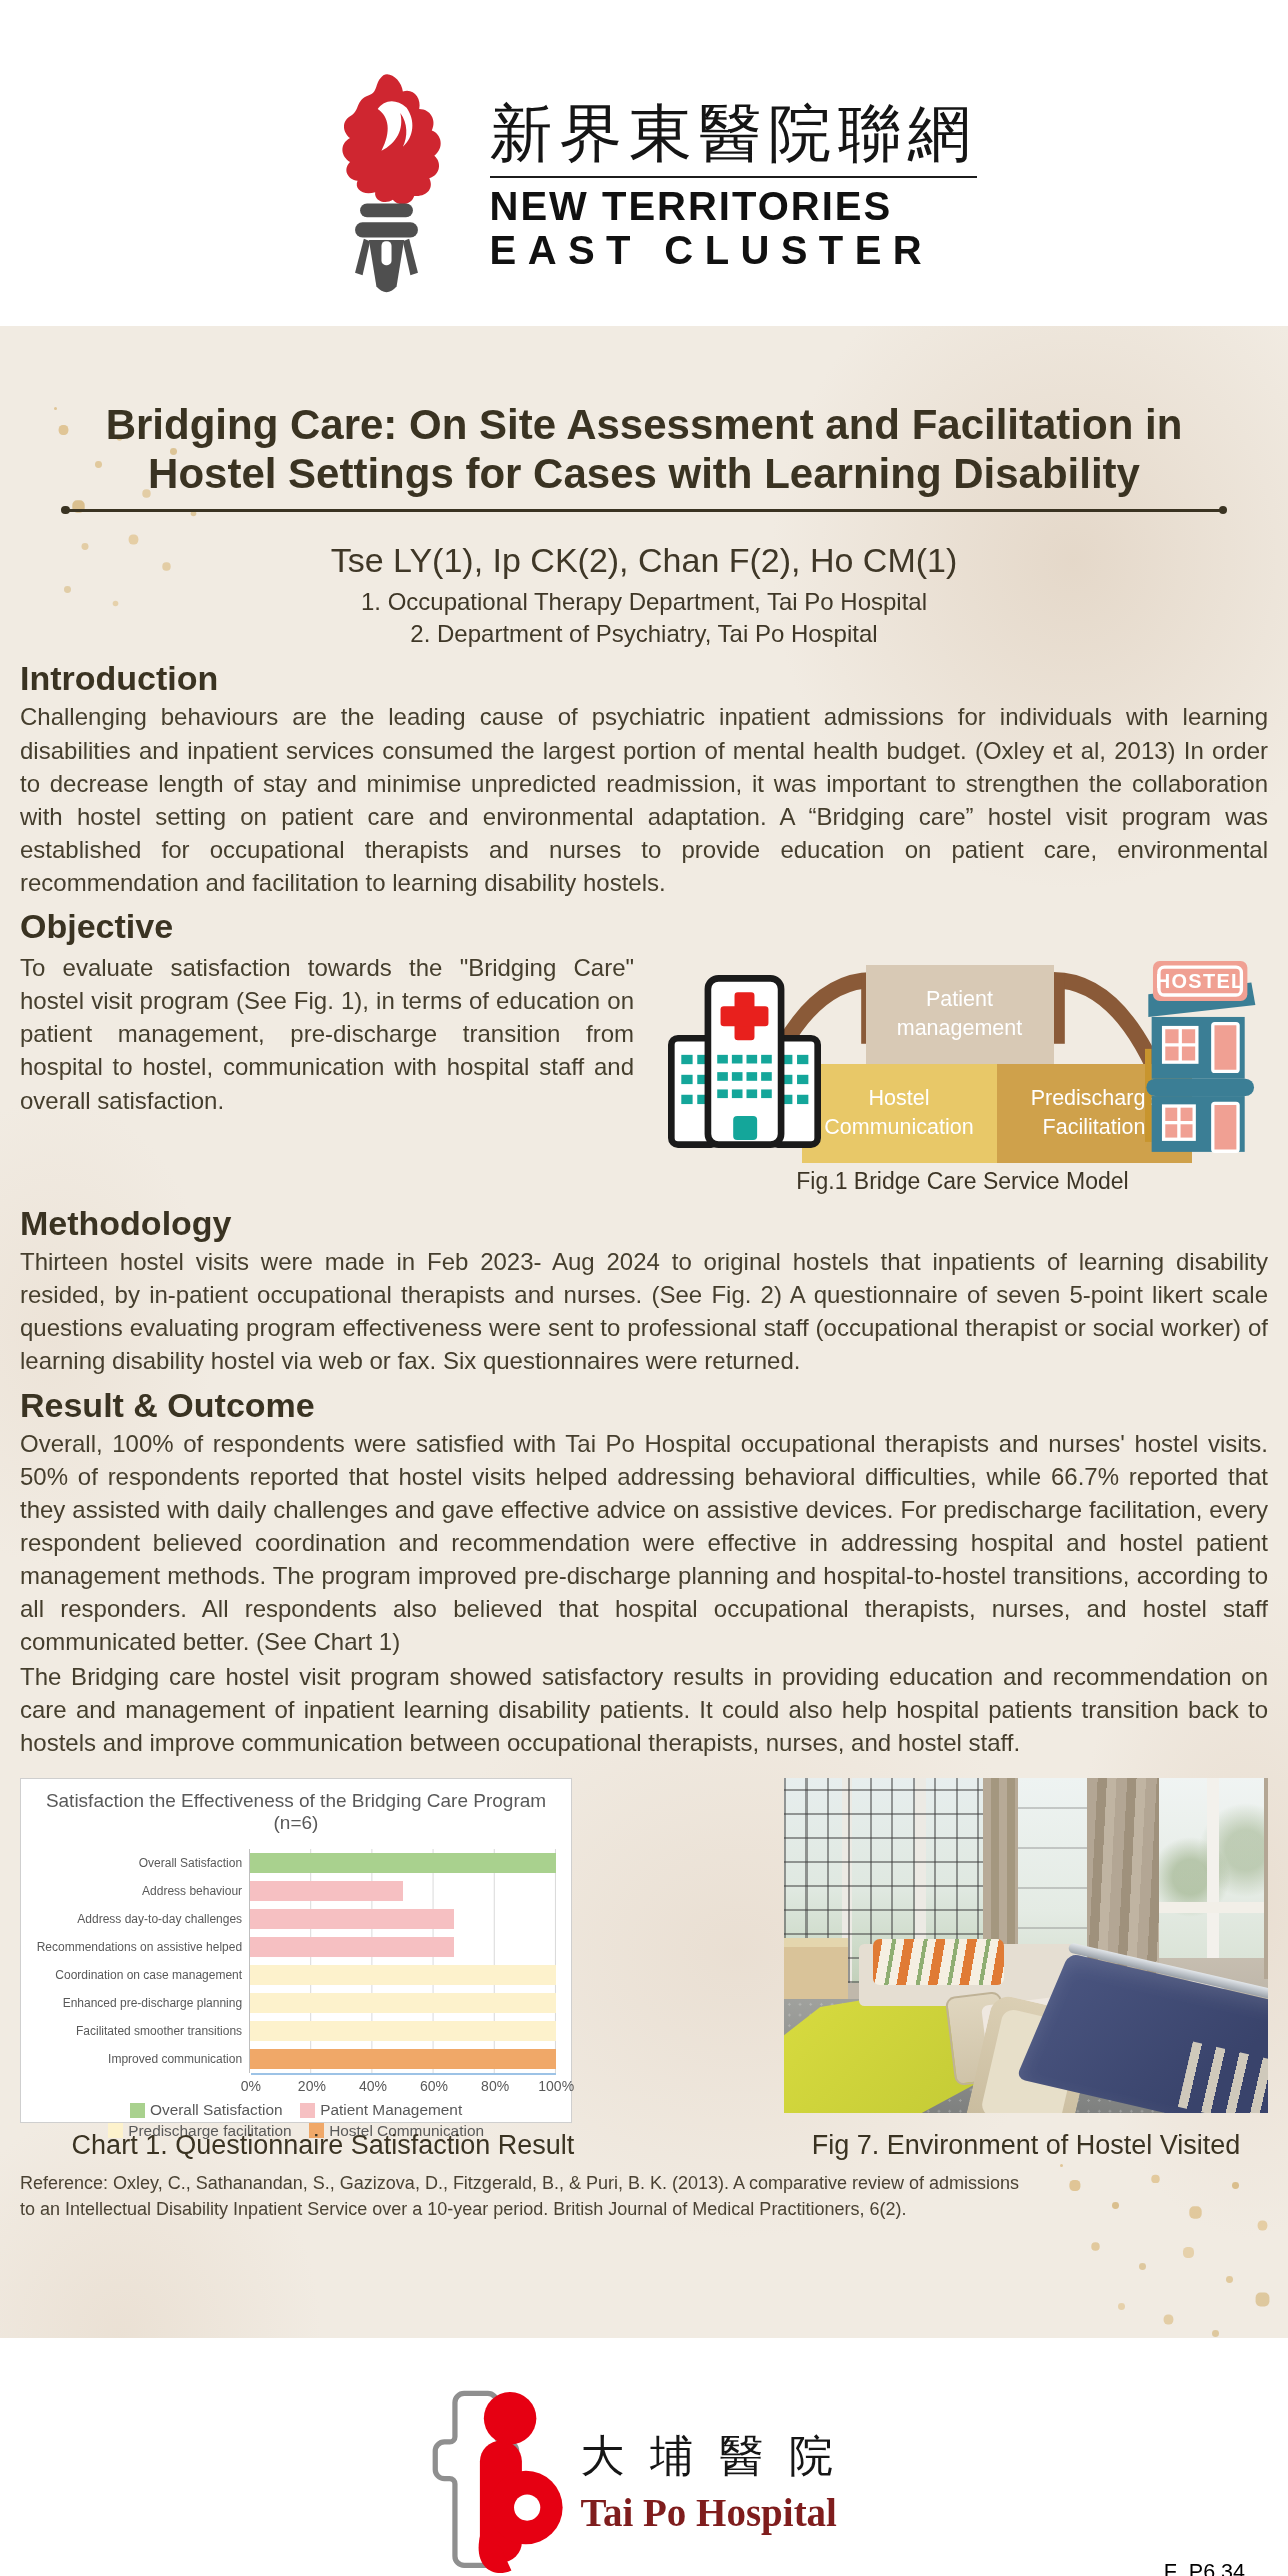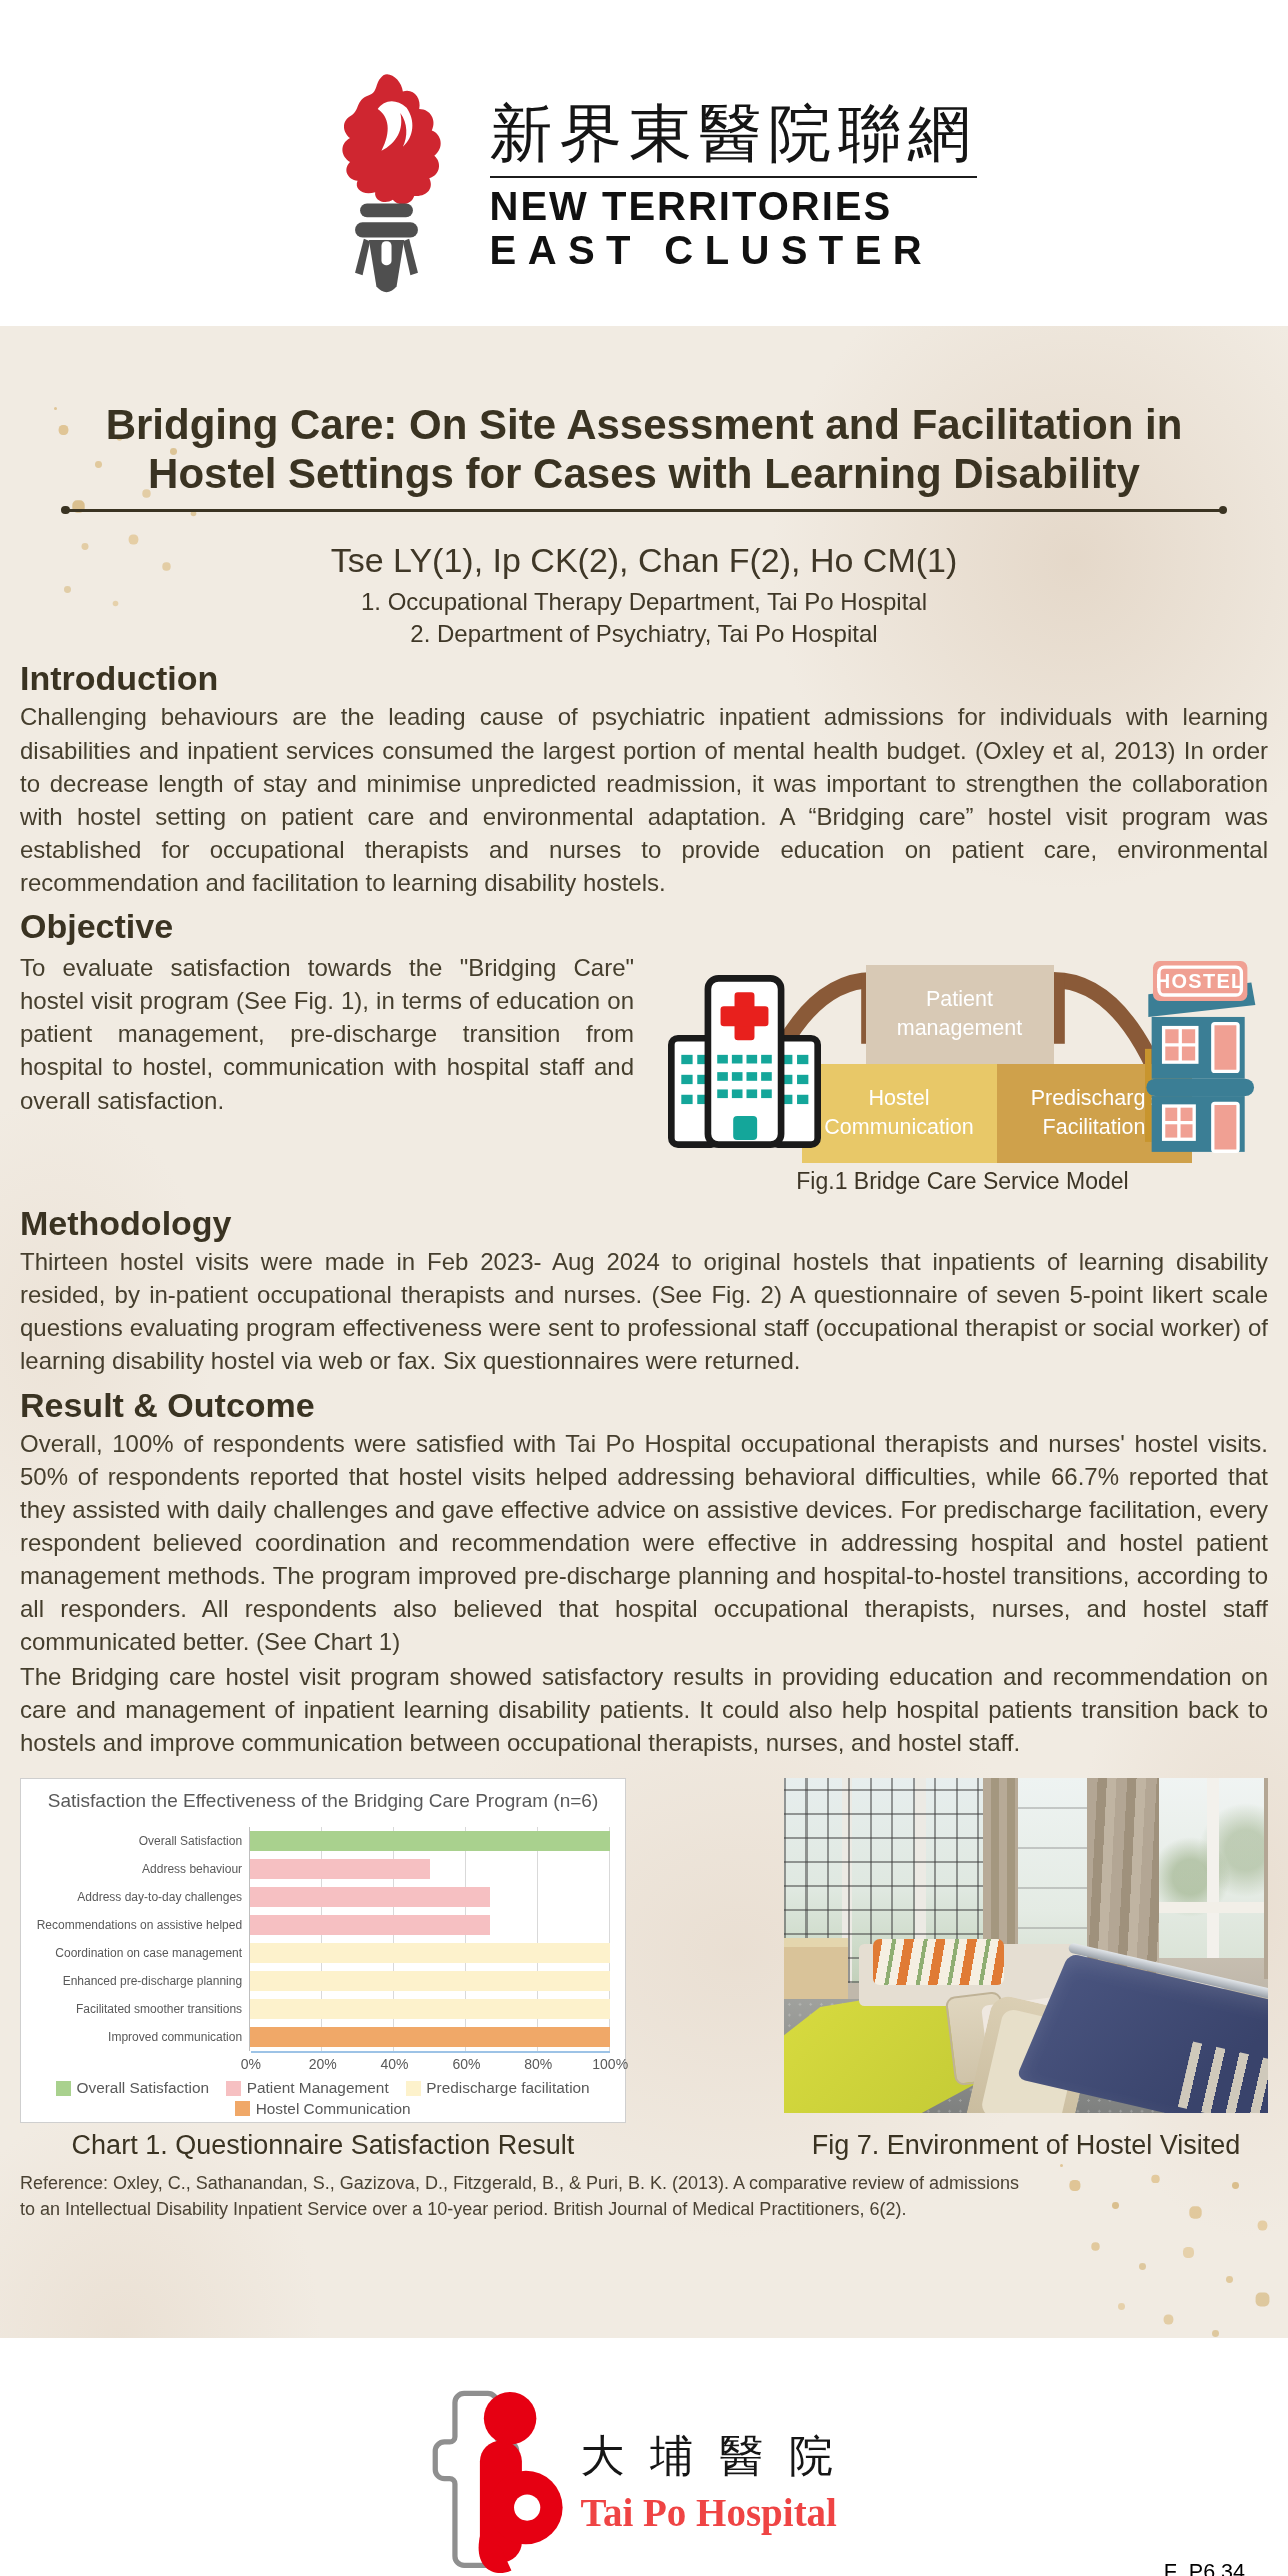--- a/index.html
+++ b/index.html
@@ -37,21 +37,21 @@
   .fig1{position:relative;width:590px;height:213px;}
   .f1-box{position:absolute;display:flex;align-items:center;justify-content:center;text-align:center;color:#fff;font-size:21.5px;line-height:1.35;z-index:2;}
   .f1-top{left:198px;top:14.8px;width:188px;height:99px;background:#d8c9b5;}
   .f1-left{left:134px;top:114px;width:195px;height:99px;background:#e8c868;}
   .f1-right{left:329px;top:114px;width:195px;height:99px;background:#cfa14b;}
   .f1-svg{position:absolute;z-index:3;}
   .f1-bridge{position:absolute;left:0;top:0;z-index:1;}
   .fig1-cap{margin-top:5.4px;font-size:23px;color:#3d3526;}
   .bottom-row{display:flex;justify-content:space-between;align-items:flex-start;margin-top:19px;}
   
-  .chart{width:606px;height:345px;background:#fff;border:1.3px solid #cfcfcf;box-sizing:border-box;padding:10.7px 14.8px 6.7px;}
+  .chart{width:552px;height:345px;background:#fff;border:1.3px solid #cfcfcf;box-sizing:border-box;padding:10.7px 14.8px 6.7px;}
   .ctitle{font-size:19px;color:#595959;text-align:center;margin-bottom:14.8px;}
   .cbody{display:flex;}
   .clabels{width:213px;}
   .clab{height:28px;display:flex;align-items:center;justify-content:flex-end;padding-right:6.7px;font-size:12px;color:#595959;white-space:nowrap;}
   .cplot{flex:1;position:relative;border-left:1.3px solid #bfbfbf;}
   .cgrid{position:absolute;inset:0;background-image:linear-gradient(to left,#d9d9d9 1.3px,transparent 1.3px);background-size:20% 100%;}
   .ctrack{position:relative;height:28px;display:flex;align-items:center;}
   .cbar{height:20px;}
   .caxis{position:relative;height:20px;border-top:2px solid #9dc3e6;margin-left:215px;overflow:visible;}
   .ctick{position:absolute;top:3.4px;transform:translateX(-50%);font-size:14px;color:#595959;white-space:nowrap;}
@@ -86,21 +86,21 @@
   .ph-railFg{left:282px;top:189px;width:221px;height:10px;background:linear-gradient(#e2e6ea,#9aa1a9);border-radius:5.4px;transform:rotate(13deg);}
   .ph-slats{left:400px;top:274px;width:101px;height:67px;transform:rotate(13deg);background:repeating-linear-gradient(90deg,#cfc9bb 0 9.4px,transparent 9.4px 24px);}
   .captions{display:flex;justify-content:space-between;margin-top:6.7px;}
   .cap{font-size:27px;color:#3a3322;text-align:center;}
   .cap-chart{width:606px;} .cap-fig{width:484px;}
   .refs{margin-top:9.4px;font-size:18px;line-height:1.45;color:#4a4233;}
   
   .ftr{position:relative;height:285px;background:#fff;display:flex;align-items:center;justify-content:center;}
   .tph-text{display:flex;flex-direction:column;gap:4px;}
   .tph-cjk{font-family:"Liberation Serif",serif;font-size:44px;letter-spacing:25.5px;color:#161616;white-space:nowrap;}
-  .tph-en{font-family:"Liberation Serif",serif;font-size:39px;font-weight:700;color:#ef4444;}
+  .tph-en{font-family:"Liberation Serif",serif;font-size:39px;font-weight:700;color:#7f1d1d;}
   .code{position:absolute;right:43px;bottom:38px;font-size:21.5px;color:#000;}
 </style>
 </head>
 <body>
 
 <header class="hdr">
   <span>
     <svg width="151" height="241" viewBox="0 0 240 370" aria-hidden="true">
       <path fill="#cf2630" d="M115,8 C100,20 108,34 92,40 C70,48 78,64 64,72 C46,82 52,100 62,108 C44,118 48,138 62,146 C50,158 58,174 74,176 C68,190 84,200 102,194 C100,208 118,214 130,206 C140,218 160,214 164,200 C184,202 196,188 188,172 C206,166 208,146 196,136 C212,124 208,102 192,96 C200,80 190,62 172,62 C176,44 162,28 146,34 C144,18 128,2 115,8 Z"></path>
       <path fill="#ffffff" d="M106,62 C124,74 128,98 112,128 C136,116 148,94 142,68 C154,84 154,106 146,122 C164,106 166,80 152,60 C134,44 116,48 106,62 Z"></path>

